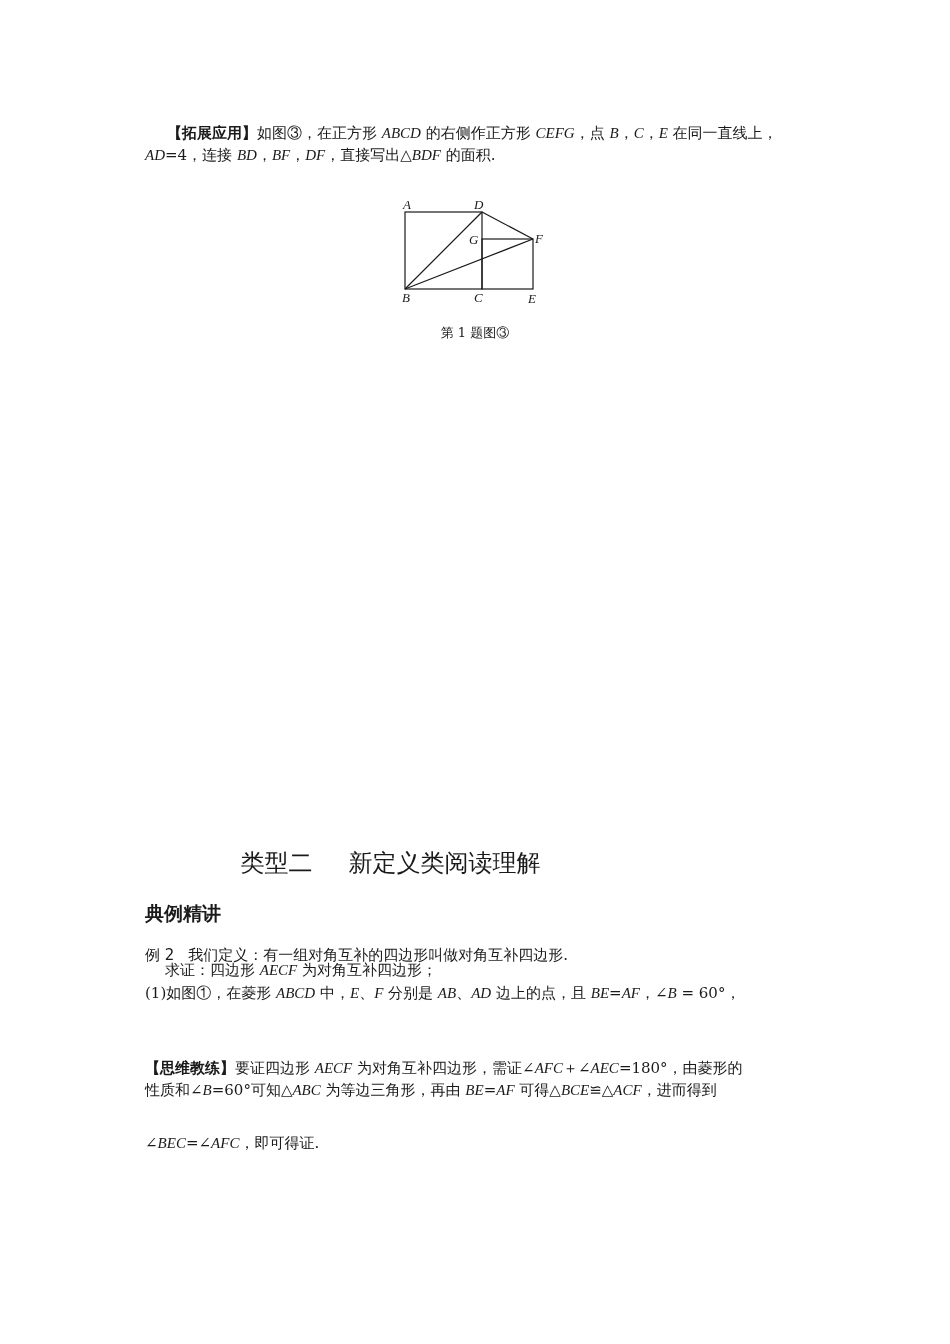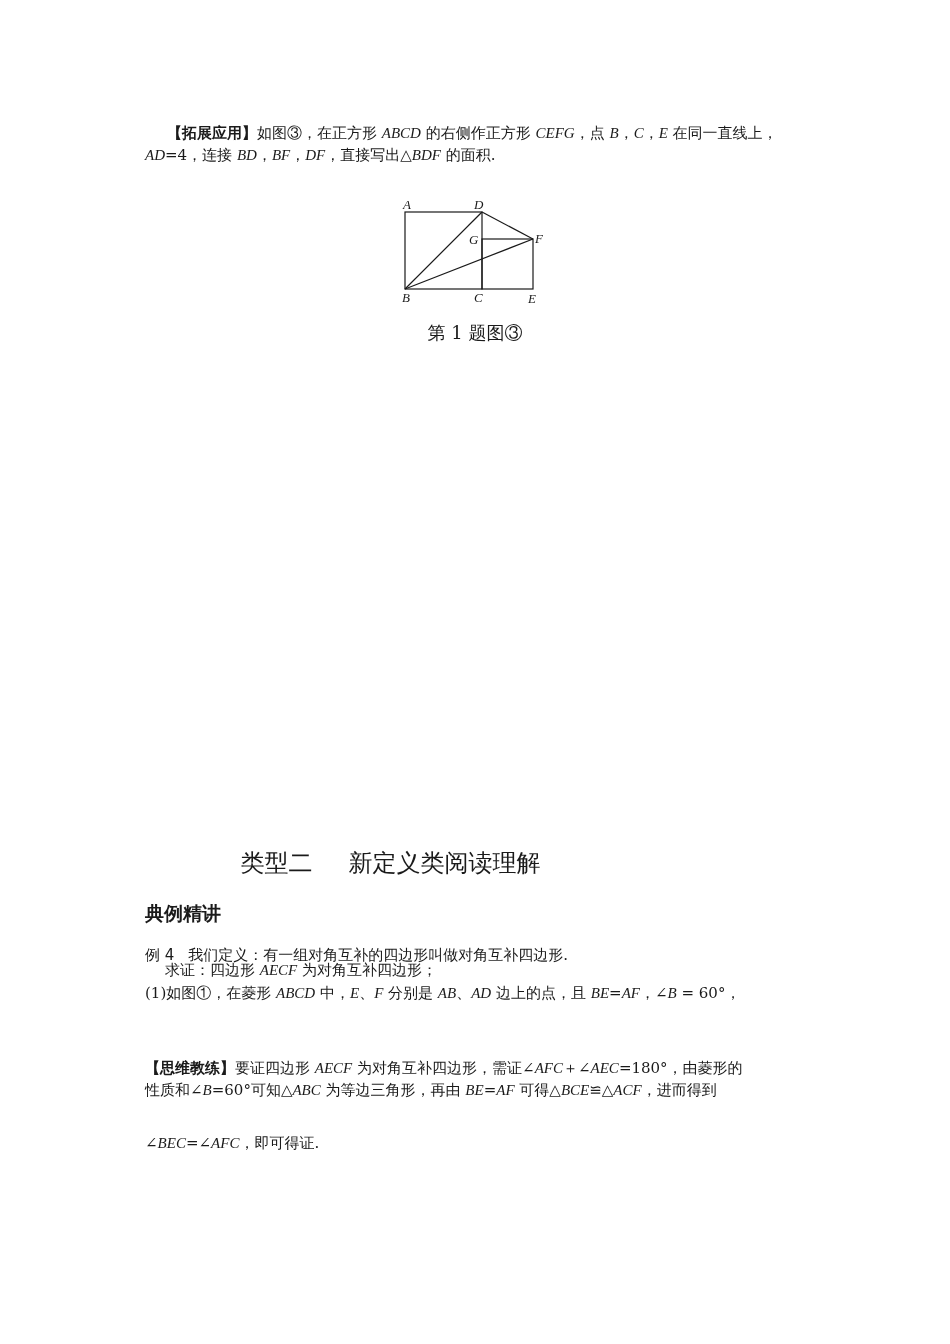--- a/index.html
+++ b/index.html
@@ -3,21 +3,21 @@
 <meta charset="utf-8">
 <style>
   html, body { margin:0; padding:0; background:#ffffff; }
   body { width:950px; height:1344px; position:relative; overflow:hidden;
          font-family:"DejaVu Serif","Liberation Serif",serif; color:#1a1a1a; }
   .line { position:absolute; left:145px; font-size:15px; line-height:20px; white-space:nowrap; }
   .bold-bracket { font-family:"DejaVu Sans","Liberation Sans",sans-serif; font-weight:bold; }
   .math { font-family:"Liberation Serif",serif; font-style:italic; }
   .fig { position:absolute; left:395px; top:195px; width:160px; height:110px; }
   .caption { position:absolute; left:0; width:950px; top:324px; text-align:center;
-             font-size:18px; line-height:18px; }
+             font-size:13px; line-height:18px; }
   .section-title { position:absolute; left:0; width:781px; top:847px; text-align:center;
                    font-family:"DejaVu Sans","Liberation Sans",sans-serif; font-size:24px; line-height:32px; }
   .sub-heading { position:absolute; left:145px; top:900px; font-family:"DejaVu Sans","Liberation Sans",sans-serif;
                  font-size:19px; font-weight:bold; line-height:26px; }
   .ex-label { font-family:"DejaVu Sans","Liberation Sans",sans-serif; }
   .gap { display:inline-block; width:14px; }
   .gap-title { display:inline-block; width:36px; }
 </style>
 </head>
 <body>
@@ -52,21 +52,21 @@
 </svg>
 <div class="caption">第 1 题图③</div>
 
 <div class="section-title">
   <span>类型二</span><span class="gap-title"></span><span>新定义类阅读理解</span>
 </div>
 
 <div class="sub-heading">典例精讲</div>
 
 <div class="line" style="top:945px;">
-  <span class="ex-label">例 4</span><span class="gap"></span><span>我们定义：有一组对角互补的四边形叫做对角互补四边形.</span>
+  <span class="ex-label">例 2</span><span class="gap"></span><span>我们定义：有一组对角互补的四边形叫做对角互补四边形.</span>
 </div>
 
 <div class="line" style="top:983px;">
   <span>(1)如图①，在菱形 </span><span class="math">ABCD</span><span> 中，</span><span class="math">E</span><span>、</span><span class="math">F</span><span> 分别是 </span><span class="math">AB</span><span>、</span><span class="math">AD</span><span> 边上的点，且 </span><span class="math">BE</span><span>=</span><span class="math">AF</span><span>，∠</span><span class="math">B</span><span> = 60°，</span>
 </div>
 <div class="line" style="top:960px;margin-left:20px;">
   <span>求证：四边形 </span><span class="math">AECF</span><span> 为对角互补四边形；</span>
 </div>
 
 <div class="line" style="top:1058px;">

